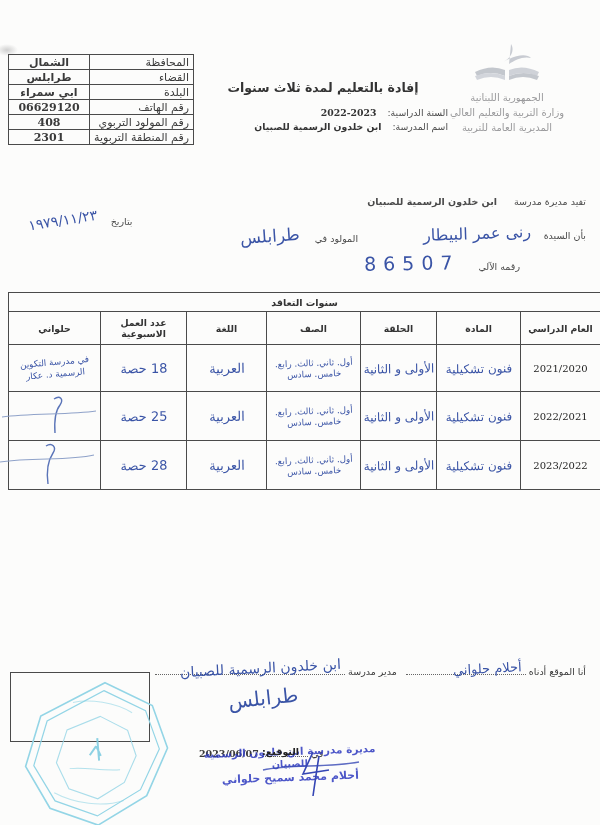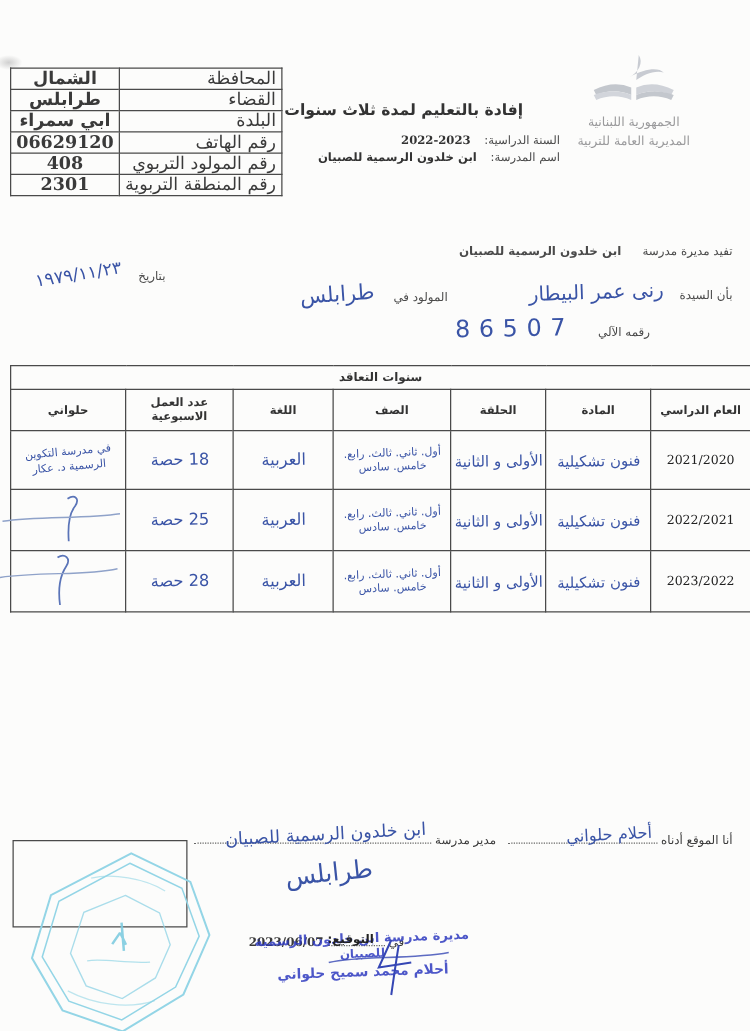--- a/index.html
+++ b/index.html
@@ -8,21 +8,21 @@
     background:#fcfcfb;
     font-family:"DejaVu Sans", sans-serif;
     color:#2e2e2e;
   }
   .abs{position:absolute;}
   .num{font-family:"DejaVu Serif", serif;}
   
   .meta-table{border-collapse:collapse;direction:rtl;}
   .meta-table td{
     border:1px solid #4a4a4a;height:14px;padding:0 4px;
-    font-size:14px;color:#3a3a3a;white-space:nowrap;
+    font-size:11px;color:#3a3a3a;white-space:nowrap;
   }
   .meta-table td.lbl{width:92px;text-align:right;}
   .meta-table td.val{width:72px;text-align:center;font-weight:bold;}
   
   .ministry{width:170px;text-align:center;color:#9a9a9c;font-size:10px;line-height:1.5;}
   
   .doc-title{font-size:12.5px;font-weight:bold;color:#333;text-align:center;direction:rtl;}
   .hdr-line{direction:rtl;font-size:9.3px;color:#4a4a4a;text-align:right;margin-top:3px;}
   .hdr-line b{margin-right:8px;color:#333;}
   
@@ -96,20 +96,21 @@
 
 <div class="abs ministry" style="right:8px;top:42px;">
   <svg width="84" height="44" viewBox="0 0 84 44" style="opacity:.8;">
     <path d="M46 2 C50 8 46 16 38 20 C52 12 62 12 66 16 C58 14 50 18 44 22 Z" fill="#bcc0c8"></path>
     <path d="M10 30 Q26 22 40 28 L40 34 Q26 28 12 34 Z" fill="#b6bac2"></path>
     <path d="M74 30 Q58 22 44 28 L44 34 Q58 28 72 34 Z" fill="#c4c8d0"></path>
     <path d="M10 34 Q26 28 40 34 L40 38 Q26 32 12 38 Z" fill="#c8ccd4"></path>
     <path d="M74 34 Q58 28 44 34 L44 38 Q58 32 72 38 Z" fill="#b6bac2"></path>
   </svg>
   <div>الجمهورية اللبنانية</div>
+  <div>وزارة التربية والتعليم العالي</div>
   <div>المديرية العامة للتربية</div>
 </div>
 
 <div class="abs" style="left:198px;top:80px;width:250px;">
   <div class="doc-title">إفادة بالتعليم لمدة ثلاث سنوات</div>
   <div class="hdr-line" style="margin-top:12px;">
     <span>السنة الدراسية:</span>
     <b class="num">2023-2022</b>
   </div>
   <div class="hdr-line">

